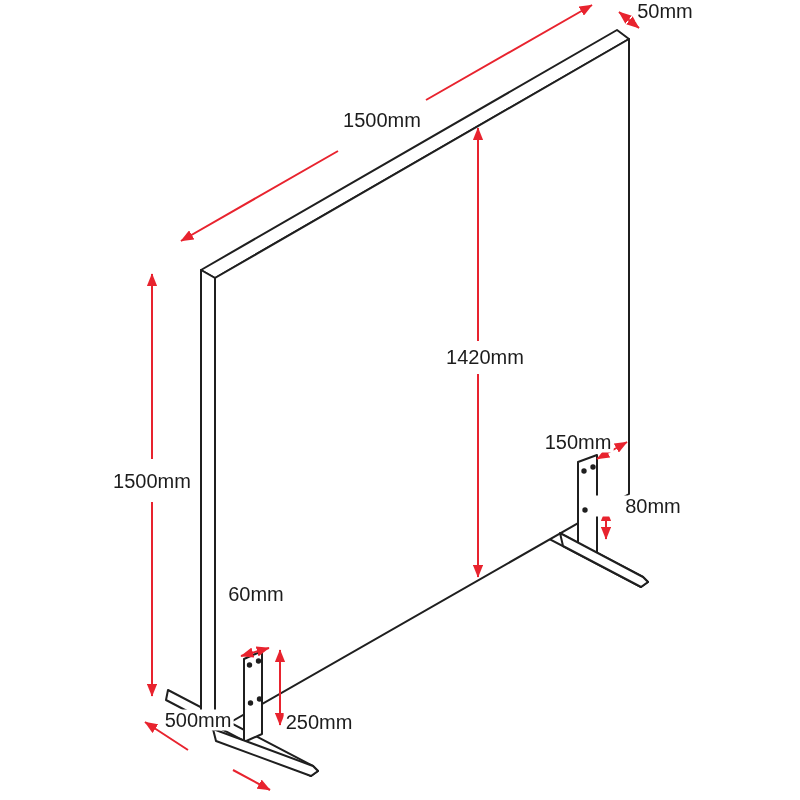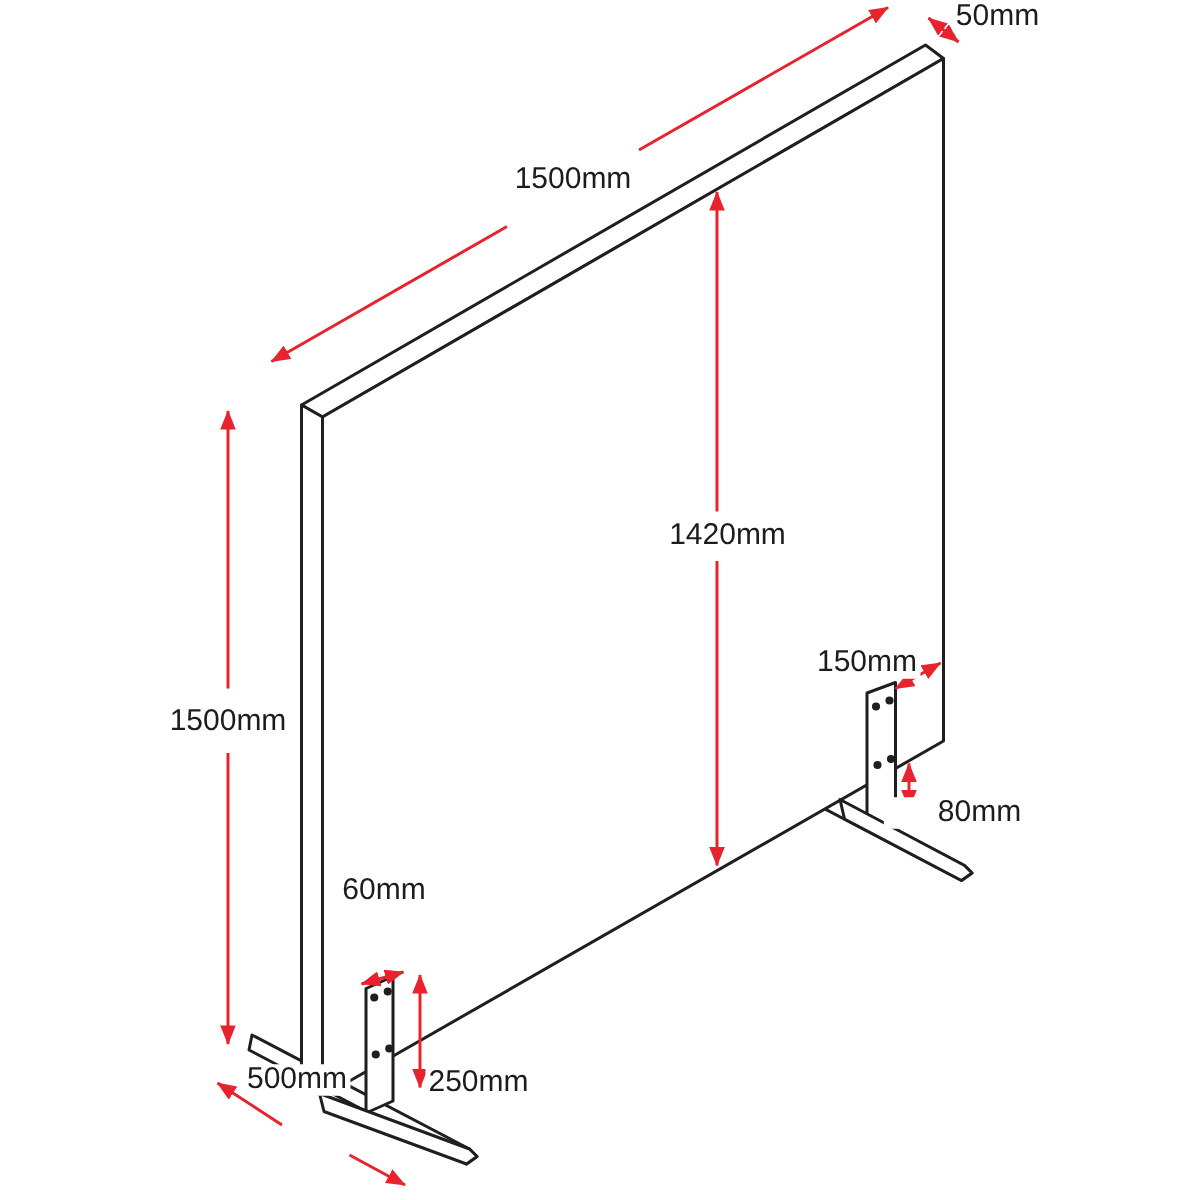--- a/index.html
+++ b/index.html
@@ -68,20 +68,20 @@
   <div class="dim-label" style="left:665px;top:11px;">50mm</div>
 
   <div class="dim-label" style="left:382px;top:120px;">1500mm</div>
 
   <div class="dim-label" style="left:485px;top:357px;text-align:right;">1420mm</div>
 
   <div class="dim-label" style="left:152px;top:481px;">1500mm</div>
 
   <div class="dim-label" style="left:578px;top:442px;text-align:right;">150mm</div>
 
-  <div class="dim-label" style="left:636px;top:542px;padding-left:36px;">80mm</div>
+  <div class="dim-label" style="left:636px;top:506px;padding-left:36px;">80mm</div>
 
   <div class="dim-label" style="left:256px;top:594px;">60mm</div>
 
   <div class="dim-label" style="left:319px;top:706px;margin-top:16px;">250mm</div>
 
   <div class="dim-label" style="left:198px;top:720px;">500mm</div>
 </div>
 
 </body></html>

